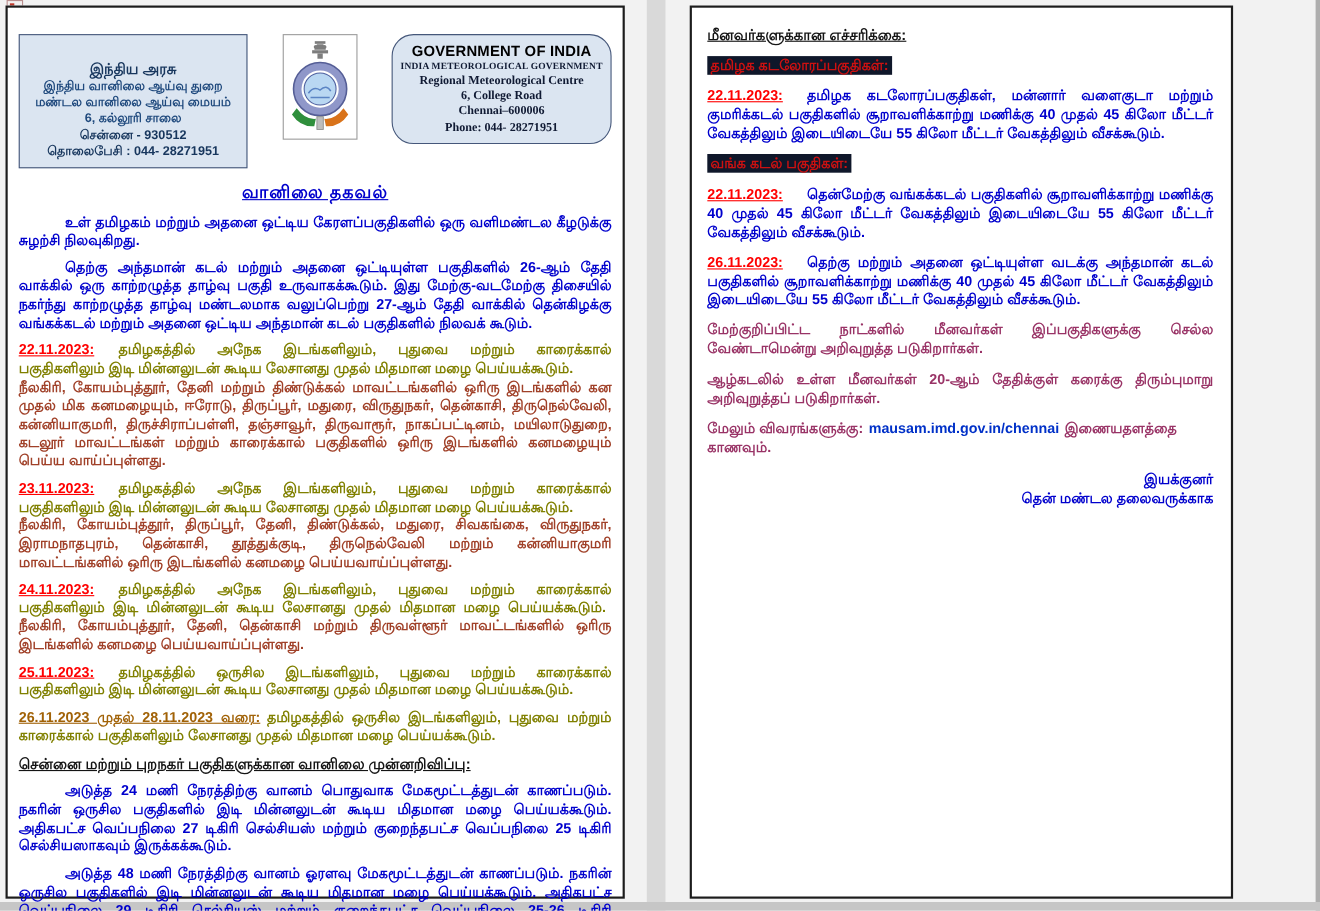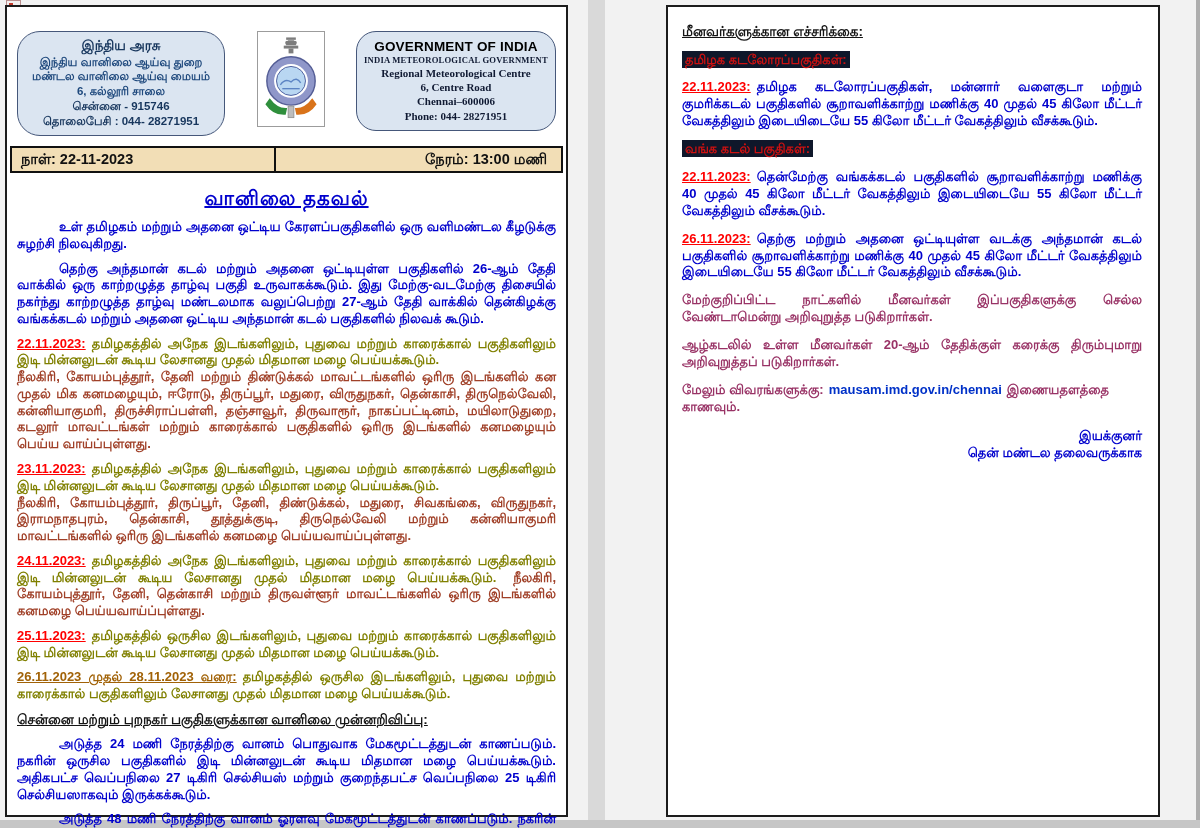--- a/index.html
+++ b/index.html
@@ -11,50 +11,50 @@
     -webkit-font-smoothing:antialiased;
   }
   .gutter-strip{position:absolute;left:588px;top:0;width:17px;height:828px;background:#d9d9d9;}
   .right-edge{position:absolute;left:1196px;top:0;width:4px;height:828px;background:#aeaeae;}
   .bottom-edge{position:absolute;left:0;top:820px;width:1200px;height:8px;background:#c6c6c6;}
   .tiny-icon{position:absolute;left:6px;top:0;width:13px;height:10px;border:1px solid #b98e8e;background:#f3efef;}
   .tiny-icon::after{content:"";position:absolute;left:2px;top:2px;width:4px;height:4px;background:#c0392b;}
 
   .page{position:absolute;top:5px;height:812px;background:#ffffff;border:2px solid #1c1c1c;box-sizing:border-box;}
   .page-left{left:5px;width:563px;}
-  .page-right{left:666px;width:494px;}
+  .page-right{left:627px;width:494px;}
 
   
   .header{display:flex;justify-content:space-between;align-items:flex-start;margin:24px 10px 0 10px;}
   .hbox{background:#dbe5f1;border:1px solid #45577a;box-sizing:border-box;text-align:center;}
-  .tamil-box{width:208px;padding:5px 3px 6px;color:#1f497d;font-size:11.5px;line-height:1.3;border-radius:23px;}
+  .tamil-box{width:208px;padding:22px 3px 6px;color:#1f497d;font-size:11.5px;line-height:1.3;}
   .tamil-box .big{font-size:13.5px;color:#17365d;}
   .tamil-box .strong{color:#17365d;}
   .eng-box{width:200px;padding:6px 4px 7px;color:#101a33;font-family:"Liberation Serif",serif;font-size:11px;line-height:1.28;border-radius:20px;}
   .eng-box .goi{font-family:"Liberation Sans",sans-serif;font-size:13.5px;color:#000;letter-spacing:.2px;}
   .eng-box .dept{font-size:8.6px;letter-spacing:.2px;}
   .logo-box{width:66px;height:94px;border:1px solid #9c9c9c;background:#fff;display:flex;align-items:center;justify-content:center;}
 
   
   .datebar{display:flex;margin:10px 3px 0 3px;border:2px solid #111;background:#f2deb6;height:23px;font-size:14.5px;color:#111;}
   .datebar .cell{line-height:23px;box-sizing:border-box;}
   .datebar .c-date{flex:0 0 48%;border-right:2px solid #111;padding-left:9px;text-align:left;}
   .datebar .c-time{flex:1;text-align:right;padding-right:14px;}
 
   
   .content{padding:4px 10px 0 10px;font-size:13px;line-height:1.29;}
-  h1.doc-title{margin:9px 0 7px;text-align:center;font-size:20px;color:#0000cd;text-decoration:underline;font-weight:bold;letter-spacing:1px;}
+  h1.doc-title{margin:9px 0 7px;text-align:center;font-size:16px;color:#0000cd;text-decoration:underline;font-weight:bold;letter-spacing:1px;}
   p{margin:0 0 8px;}
   .just{text-align:justify;}
   .ind{text-indent:42px;}
   .blue{color:#0000cd;}
   .olive{color:#808000;}
   .brown{color:#a04028;}
   .maroon{color:#993366;}
-  .date-red{color:#ff0000;text-decoration:underline;margin-right:6px;}
+  .date-red{color:#ff0000;text-decoration:underline;margin-right:22px;}
   .date-brown{color:#a16207;text-decoration:underline;margin-right:6px;}
   .black-head{color:#141414;text-decoration:underline;font-size:13.5px;margin:4px 0 8px;}
   .sp{margin-right:5px;}
 
   
   .content-r{padding:16px 16px 0 14px;font-size:13px;line-height:1.3;}
   .content-r p{margin:0 0 11px;}
   .chip{background:#0f172a;color:#cc1111;padding:1px 3px;}
   .chip-wrap{margin:2px 0 11px;}
   .link-blue{color:#0031c8;text-decoration:none;margin:0 5px;cursor:pointer;}
@@ -69,21 +69,21 @@
 <div class="tiny-icon"></div>
 
 <div class="page page-left">
 
   <div class="header">
     <div class="hbox tamil-box">
       <div class="big">இந்திய அரசு</div>
       <div>இந்திய வானிலை ஆய்வு துறை</div>
       <div>மண்டல வானிலை ஆய்வு மையம்</div>
       <div>6, கல்லூரி சாலை</div>
-      <div class="strong">சென்னை - 915746</div>
+      <div class="strong">சென்னை - 930512</div>
       <div class="strong">தொலைபேசி : 044- 28271951</div>
     </div>
 
     <div class="logo-box">
       <svg width="58" height="86" viewBox="0 0 60 88">
         <g fill="#7d7d7d">
           <rect x="25" y="1" width="10" height="2.5"></rect>
           <path d="M27 4 l-2.5 5 h11 l-2.5 -5 z"></path>
           <circle cx="26" cy="6.5" r="2"></circle>
           <circle cx="34" cy="6.5" r="2"></circle>
@@ -98,30 +98,26 @@
         <path d="M8 64 q8 11 18 10 l-1.5 7 q-13 1 -21 -11 z" fill="#2f8f3c"></path>
         <path d="M52 64 q-8 11 -18 10 l1.5 7 q13 1 21 -11 z" fill="#d9731a"></path>
         <rect x="27" y="72" width="6" height="12" fill="#bdbdbd" stroke="#8a8a8a" stroke-width="0.8"></rect>
       </svg>
     </div>
 
     <div class="hbox eng-box">
       <div class="goi">GOVERNMENT OF INDIA</div>
       <div class="dept">INDIA METEOROLOGICAL GOVERNMENT</div>
       <div>Regional Meteorological Centre</div>
-      <div>6, Centre Road</div>
+      <div>6, College Road</div>
       <div>Chennai–600006</div>
       <div>Phone: 044- 28271951</div>
     </div>
   </div>
 
-  <div class="datebar">
-    <div class="cell c-date">நாள்: 22-11-2023</div>
-    <div class="cell c-time">நேரம்: 13:00 மணி</div>
-  </div>
 
   <div class="content">
     <h1 class="doc-title">வானிலை தகவல்</h1>
 
     <p class="blue ind just">உள் தமிழகம் மற்றும் அதனை ஒட்டிய கேரளப்பகுதிகளில் ஒரு வளிமண்டல கீழடுக்கு சுழற்சி நிலவுகிறது.</p>
     <p class="blue ind just">தெற்கு அந்தமான் கடல் மற்றும் அதனை ஒட்டியுள்ள பகுதிகளில் 26-ஆம் தேதி வாக்கில் ஒரு காற்றழுத்த தாழ்வு பகுதி உருவாகக்கூடும். இது மேற்கு-வடமேற்கு திசையில் நகர்ந்து காற்றழுத்த தாழ்வு மண்டலமாக வலுப்பெற்று 27-ஆம் தேதி வாக்கில் தென்கிழக்கு வங்கக்கடல் மற்றும் அதனை ஒட்டிய அந்தமான் கடல் பகுதிகளில் நிலவக் கூடும்.</p>
 
     <p class="just"><span class="date-red">22.11.2023:</span><span class="olive">தமிழகத்தில் அநேக இடங்களிலும், புதுவை மற்றும் காரைக்கால் பகுதிகளிலும் இடி மின்னலுடன் கூடிய லேசானது முதல் மிதமான மழை பெய்யக்கூடும்.</span><br><span class="brown">நீலகிரி, கோயம்புத்தூர், தேனி மற்றும் திண்டுக்கல் மாவட்டங்களில் ஒரிரு இடங்களில் கன முதல் மிக கனமழையும், ஈரோடு, திருப்பூர், மதுரை, விருதுநகர், தென்காசி, திருநெல்வேலி, கன்னியாகுமரி, திருச்சிராப்பள்ளி, தஞ்சாவூர், திருவாரூர், நாகப்பட்டினம், மயிலாடுதுறை, கடலூர் மாவட்டங்கள் மற்றும் காரைக்கால் பகுதிகளில் ஒரிரு இடங்களில் கனமழையும் பெய்ய வாய்ப்புள்ளது.</span></p>
 
     <p class="just"><span class="date-red">23.11.2023:</span><span class="olive">தமிழகத்தில் அநேக இடங்களிலும், புதுவை மற்றும் காரைக்கால் பகுதிகளிலும் இடி மின்னலுடன் கூடிய லேசானது முதல் மிதமான மழை பெய்யக்கூடும்.</span><br><span class="brown">நீலகிரி, கோயம்புத்தூர், திருப்பூர், தேனி, திண்டுக்கல், மதுரை, சிவகங்கை, விருதுநகர், இராமநாதபுரம், தென்காசி, தூத்துக்குடி, திருநெல்வேலி மற்றும் கன்னியாகுமரி மாவட்டங்களில் ஒரிரு இடங்களில் கனமழை பெய்யவாய்ப்புள்ளது.</span></p>

